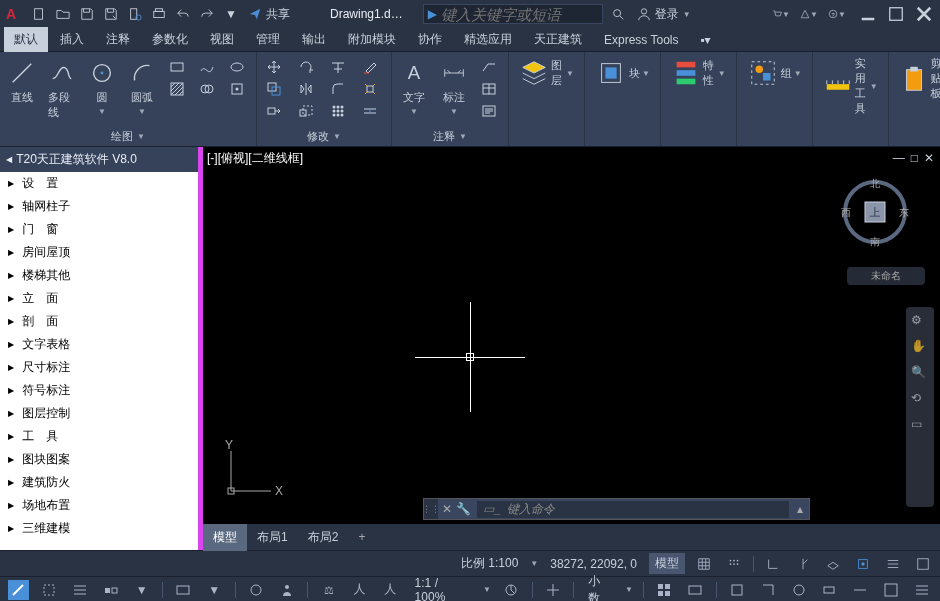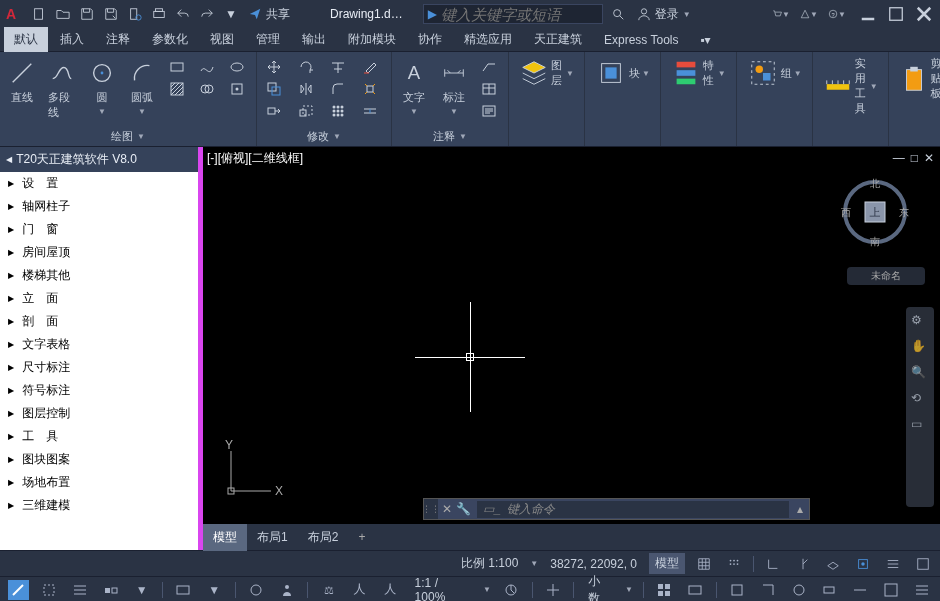--- a/index.html
+++ b/index.html
@@ -527,20 +527,21 @@
       <div class="side-item">房间屋顶</div>
       <div class="side-item">楼梯其他</div>
       <div class="side-item">立　面</div>
       <div class="side-item">剖　面</div>
       <div class="side-item">文字表格</div>
       <div class="side-item">尺寸标注</div>
       <div class="side-item">符号标注</div>
       <div class="side-item">图层控制</div>
       <div class="side-item">工　具</div>
       <div class="side-item">图块图案</div>
+      <div class="side-item">建筑防火</div>
       <div class="side-item">场地布置</div>
       <div class="side-item">三维建模</div>
 
     </div>
   </div>
 
   <div class="canvas-wrap">
     <div class="view-label">[-][俯视][二维线框]</div>
     <div class="view-ctrl">
       <span>—</span>

